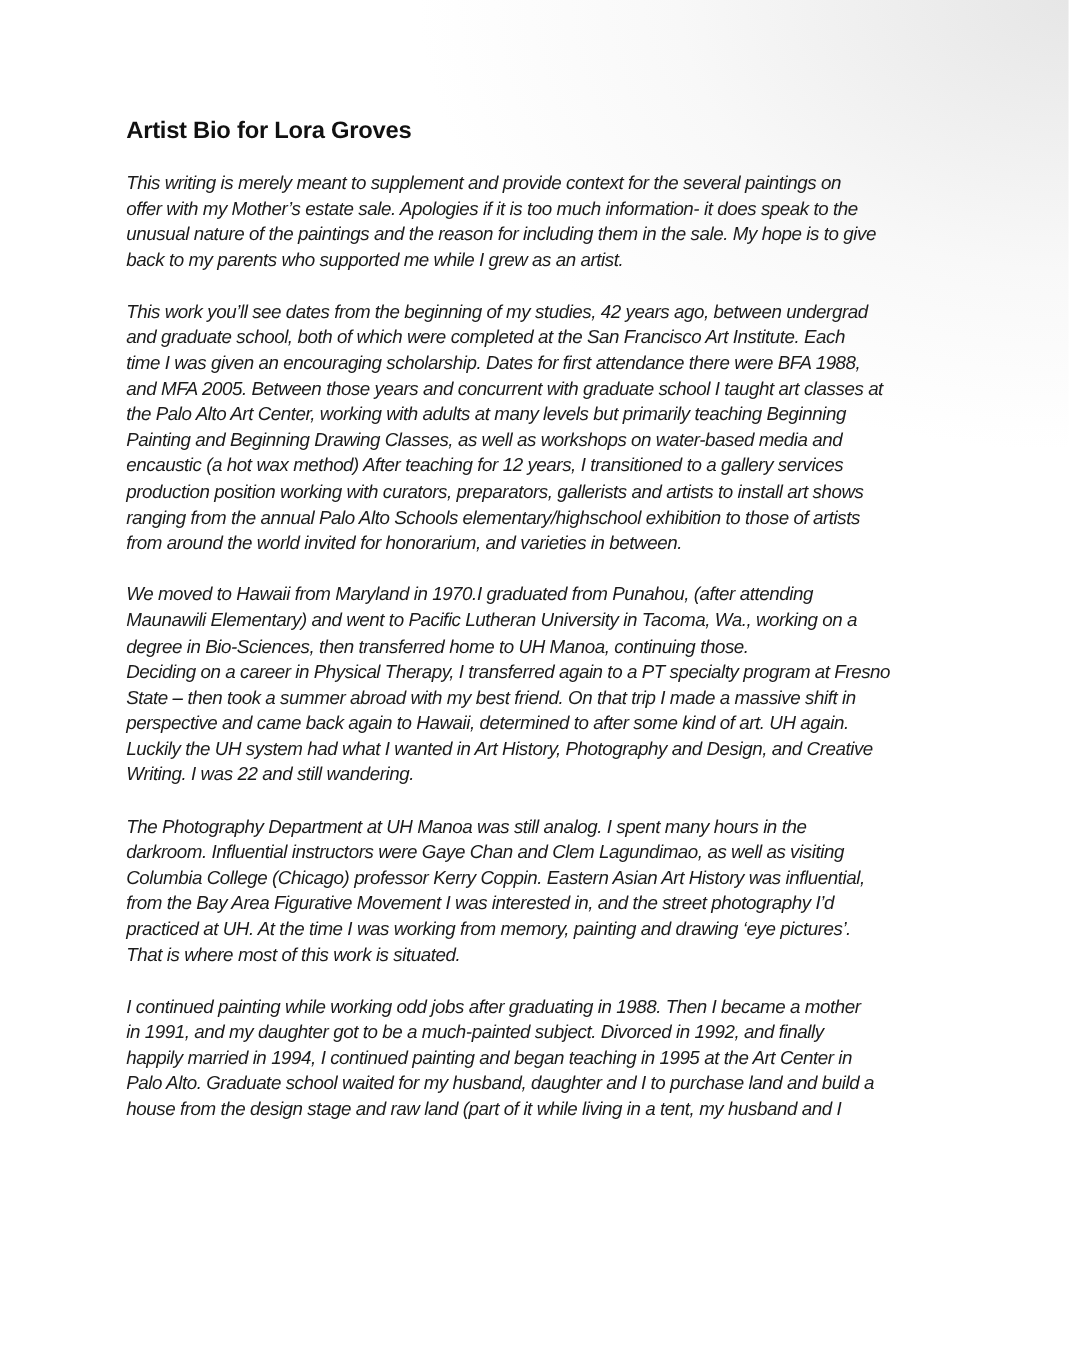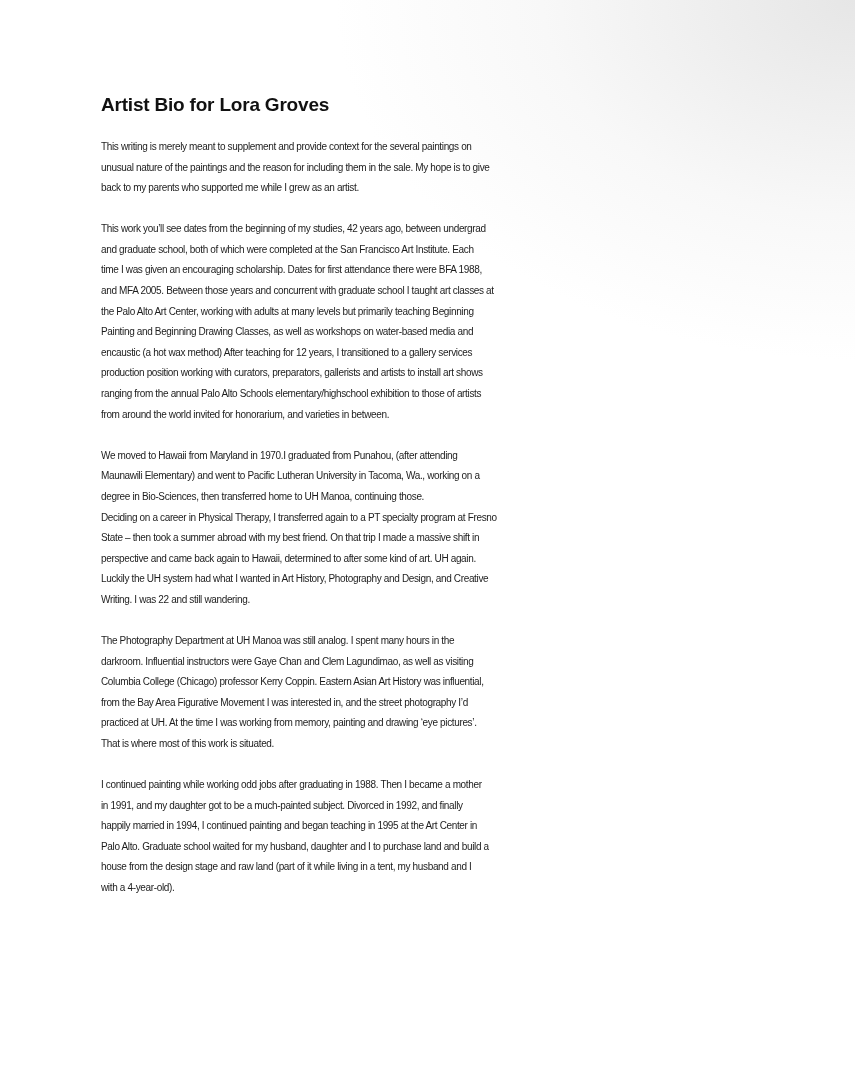--- a/index.html
+++ b/index.html
@@ -32,44 +32,46 @@
     h1 {
       margin: 0;
       font-size: 19px;
       font-weight: bold;
       letter-spacing: -0.2px;
       color: #111111;
       line-height: 24px;
     }
     .para {
       margin: 0;
-      font-size: 10px;
+      font-size: 15px;
       line-height: 20.6px;
       letter-spacing: -0.35px;
       color: #1c1c1c;
+      font-style: italic;
     }
     .para .line {
       display: block;
       white-space: nowrap;
     }
     #p1 { margin-top: 20px; }
     #p2 { margin-top: 20.5px; }
     #p3 { margin-top: 20.5px; }
     #p4 { margin-top: 20.5px; }
     #p5 { margin-top: 20.5px; }
   </style>
 </head>
 <body>
 
 <div class="page">
   <div class="content">
     <h1>Artist Bio for Lora Groves</h1>
 
     <p class="para" id="p1">
       <span class="line">This writing is merely meant to supplement and provide context for the several paintings on</span>
+      <span class="line">offer with my Mother’s estate sale. Apologies if it is too much information- it does speak to the</span>
       <span class="line">unusual nature of the paintings and the reason for including them in the sale. My hope is to give</span>
       <span class="line">back to my parents who supported me while I grew as an artist.</span>
     </p>
 
     <p class="para" id="p2">
       <span class="line">This work you’ll see dates from the beginning of my studies,  42 years ago, between undergrad</span>
       <span class="line">and graduate school, both of which were completed at the San Francisco Art Institute. Each</span>
       <span class="line">time I was given an encouraging scholarship. Dates for first attendance there were BFA 1988,</span>
       <span class="line">and MFA 2005.  Between those years and concurrent with graduate school I taught art classes at</span>
       <span class="line">the Palo Alto Art Center, working with adults at many levels but primarily teaching Beginning</span>
@@ -99,16 +101,15 @@
       <span class="line">practiced at UH.  At the time I was working from memory, painting and drawing ‘eye pictures’.</span>
       <span class="line">That is where most of this work is situated.</span>
     </p>
 
     <p class="para" id="p5">
       <span class="line">I continued painting while working odd jobs after graduating in 1988. Then I became a mother</span>
       <span class="line">in 1991, and my daughter got to be a much-painted subject.  Divorced in 1992, and finally</span>
       <span class="line">happily married in 1994, I continued painting and began teaching in 1995 at the Art Center in</span>
       <span class="line">Palo Alto. Graduate school waited for my husband, daughter and I to purchase land and build a</span>
       <span class="line">house from the design stage and raw land (part of it while living in a tent, my husband and I</span>
-      <span class="line">with a 4-year-old).</span>
     </p>
   </div>
 </div>
 
 </body></html>

